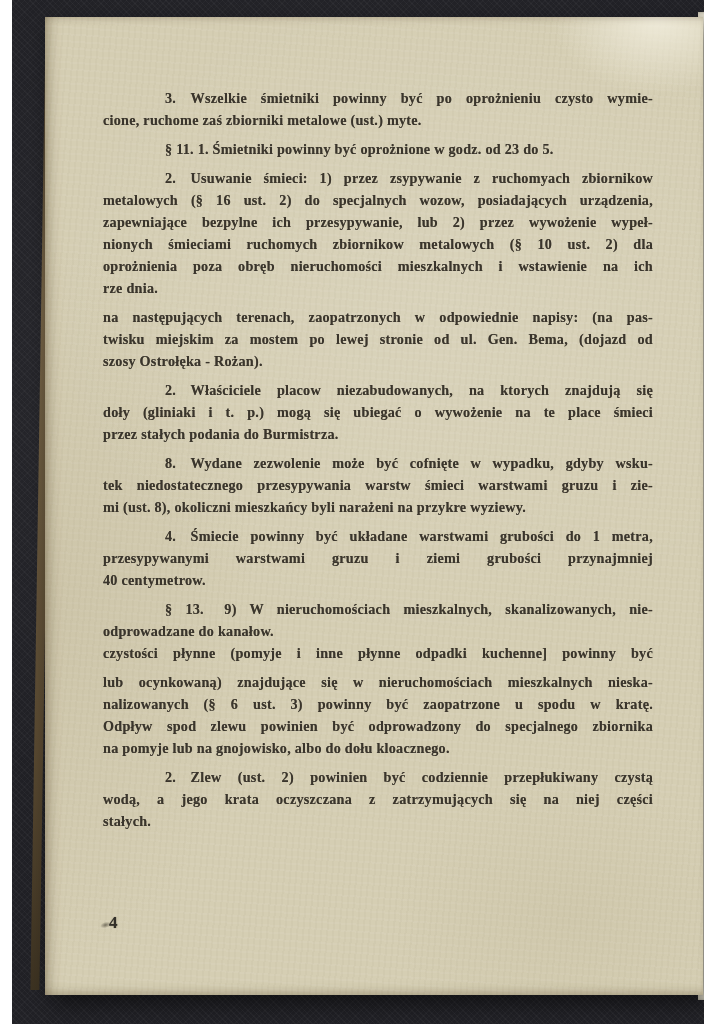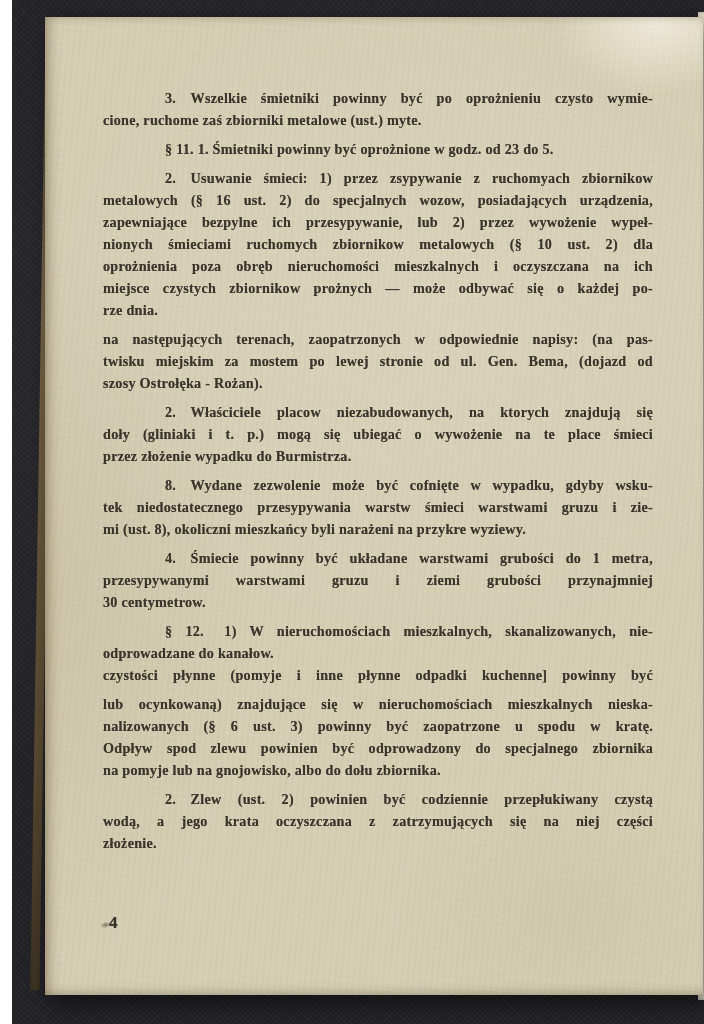--- a/index.html
+++ b/index.html
@@ -127,59 +127,58 @@
           <div class="line last">cione, ruchome zaś zbiorniki metalowe (ust.) myte.</div>
         </div>
         <div class="para">
           <div class="line first last">§ 11. 1. Śmietniki powinny być oprożnione w godz. od 23 do 5.</div>
         </div>
         <div class="para">
           <div class="line first">2. Usuwanie śmieci: 1) przez zsypywanie z ruchomyach zbiornikow</div>
           <div class="line">metalowych (§ 16 ust. 2) do specjalnych wozow, posiadających urządzenia,</div>
           <div class="line">zapewniające bezpylne ich przesypywanie, lub 2) przez wywożenie wypeł-</div>
           <div class="line">nionych śmieciami ruchomych zbiornikow metalowych (§ 10 ust. 2) dla</div>
-          <div class="line">oprożnienia poza obręb nieruchomości mieszkalnych i oczyszczana na ich</div>
-          <div class="line">miejsce czystych zbiornikow prożnych — może odbywać się o każdej po-</div>
+          <div class="line">oprożnienia poza obręb nieruchomości mieszkalnych i wstawienie na ich</div>
           <div class="line last">rze dnia.</div>
         </div>
         <div class="para">
           <div class="line">na następujących terenach, zaopatrzonych w odpowiednie napisy: (na pas-</div>
           <div class="line">twisku miejskim za mostem po lewej stronie od ul. Gen. Bema, (dojazd od</div>
           <div class="line last">szosy Ostrołęka - Rożan).</div>
         </div>
         <div class="para">
           <div class="line first">2. Właściciele placow niezabudowanych, na ktorych znajdują się</div>
           <div class="line">doły (gliniaki i t. p.) mogą się ubiegać o wywożenie na te place śmieci</div>
-          <div class="line last">przez złożenie wypadku do Burmistrza.</div>
+          <div class="line last">przez stałych podania do Burmistrza.</div>
         </div>
         <div class="para">
           <div class="line first">8. Wydane zezwolenie może być cofnięte w wypadku, gdyby wsku-</div>
           <div class="line">tek niedostatecznego przesypywania warstw śmieci warstwami gruzu i zie-</div>
           <div class="line last">mi (ust. 8), okoliczni mieszkańcy byli narażeni na przykre wyziewy.</div>
         </div>
         <div class="para">
           <div class="line first">4. Śmiecie powinny być układane warstwami grubości do 1 metra,</div>
           <div class="line">przesypywanymi warstwami gruzu i ziemi grubości przynajmniej</div>
-          <div class="line last">30 centymetrow.</div>
+          <div class="line last">40 centymetrow.</div>
         </div>
         <div class="para">
-          <div class="line first">§ 12.  1) W nieruchomościach mieszkalnych, skanalizowanych, nie-</div>
+          <div class="line first">§ 13.  9) W nieruchomościach mieszkalnych, skanalizowanych, nie-</div>
           <div class="line last">odprowadzane do kanałow.</div>
           <div class="line">czystości płynne (pomyje i inne płynne odpadki kuchenne] powinny być</div>
         </div>
         <div class="para">
           <div class="line">lub ocynkowaną) znajdujące się w nieruchomościach mieszkalnych nieska-</div>
           <div class="line">nalizowanych (§ 6 ust. 3) powinny być zaopatrzone u spodu w kratę.</div>
           <div class="line">Odpływ spod zlewu powinien być odprowadzony do specjalnego zbiornika</div>
-          <div class="line last">na pomyje lub na gnojowisko, albo do dołu zbiornika.</div>
+          <div class="line last">na pomyje lub na gnojowisko, albo do dołu kloacznego.</div>
         </div>
         <div class="para">
           <div class="line first">2. Zlew (ust. 2) powinien być codziennie przepłukiwany czystą</div>
           <div class="line">wodą, a jego krata oczyszczana z zatrzymujących się na niej części</div>
-          <div class="line last">złożenie.</div>
+          <div class="line last">stałych.</div>
         </div>
       </div>
 
     <div class="pagenum">
       <span class="smudge"></span><span>4</span>
     </div>
   </div>
 </div>
 
 </body></html>

